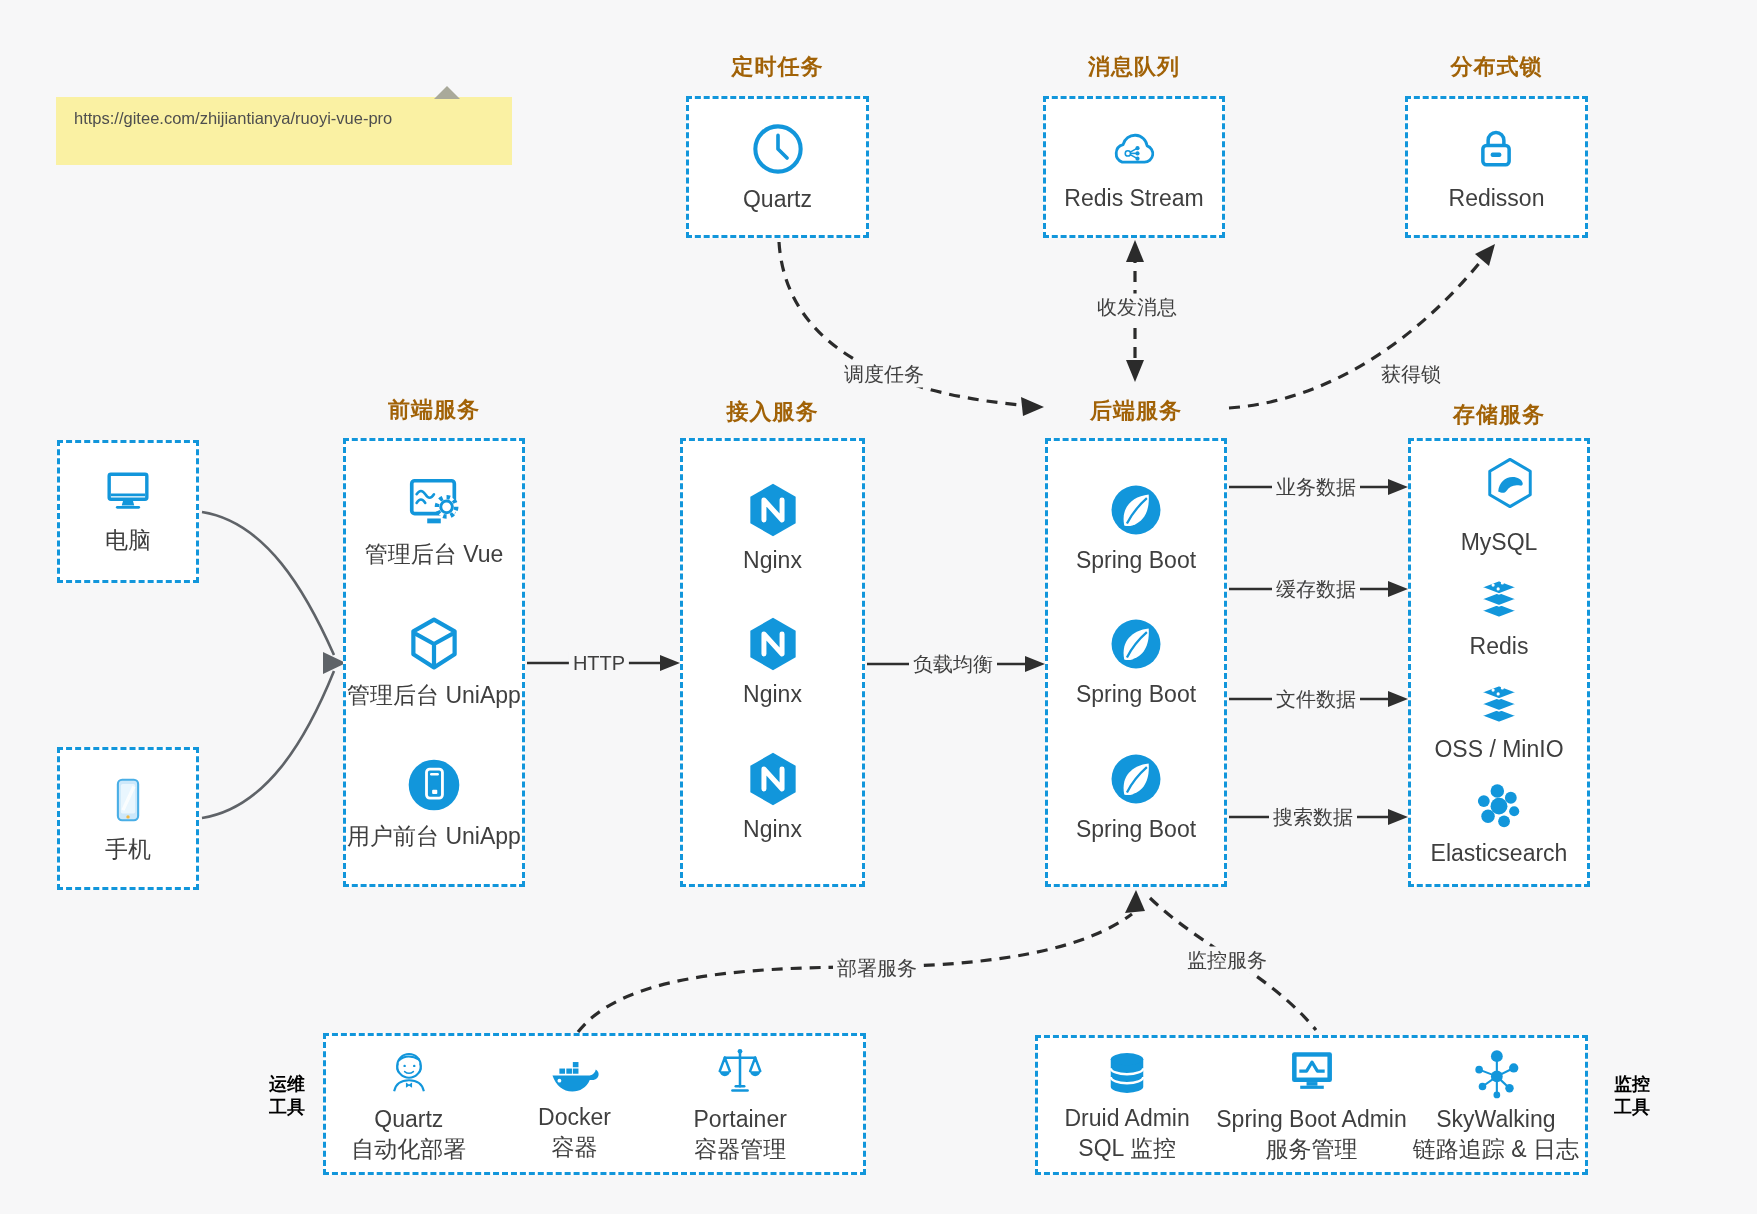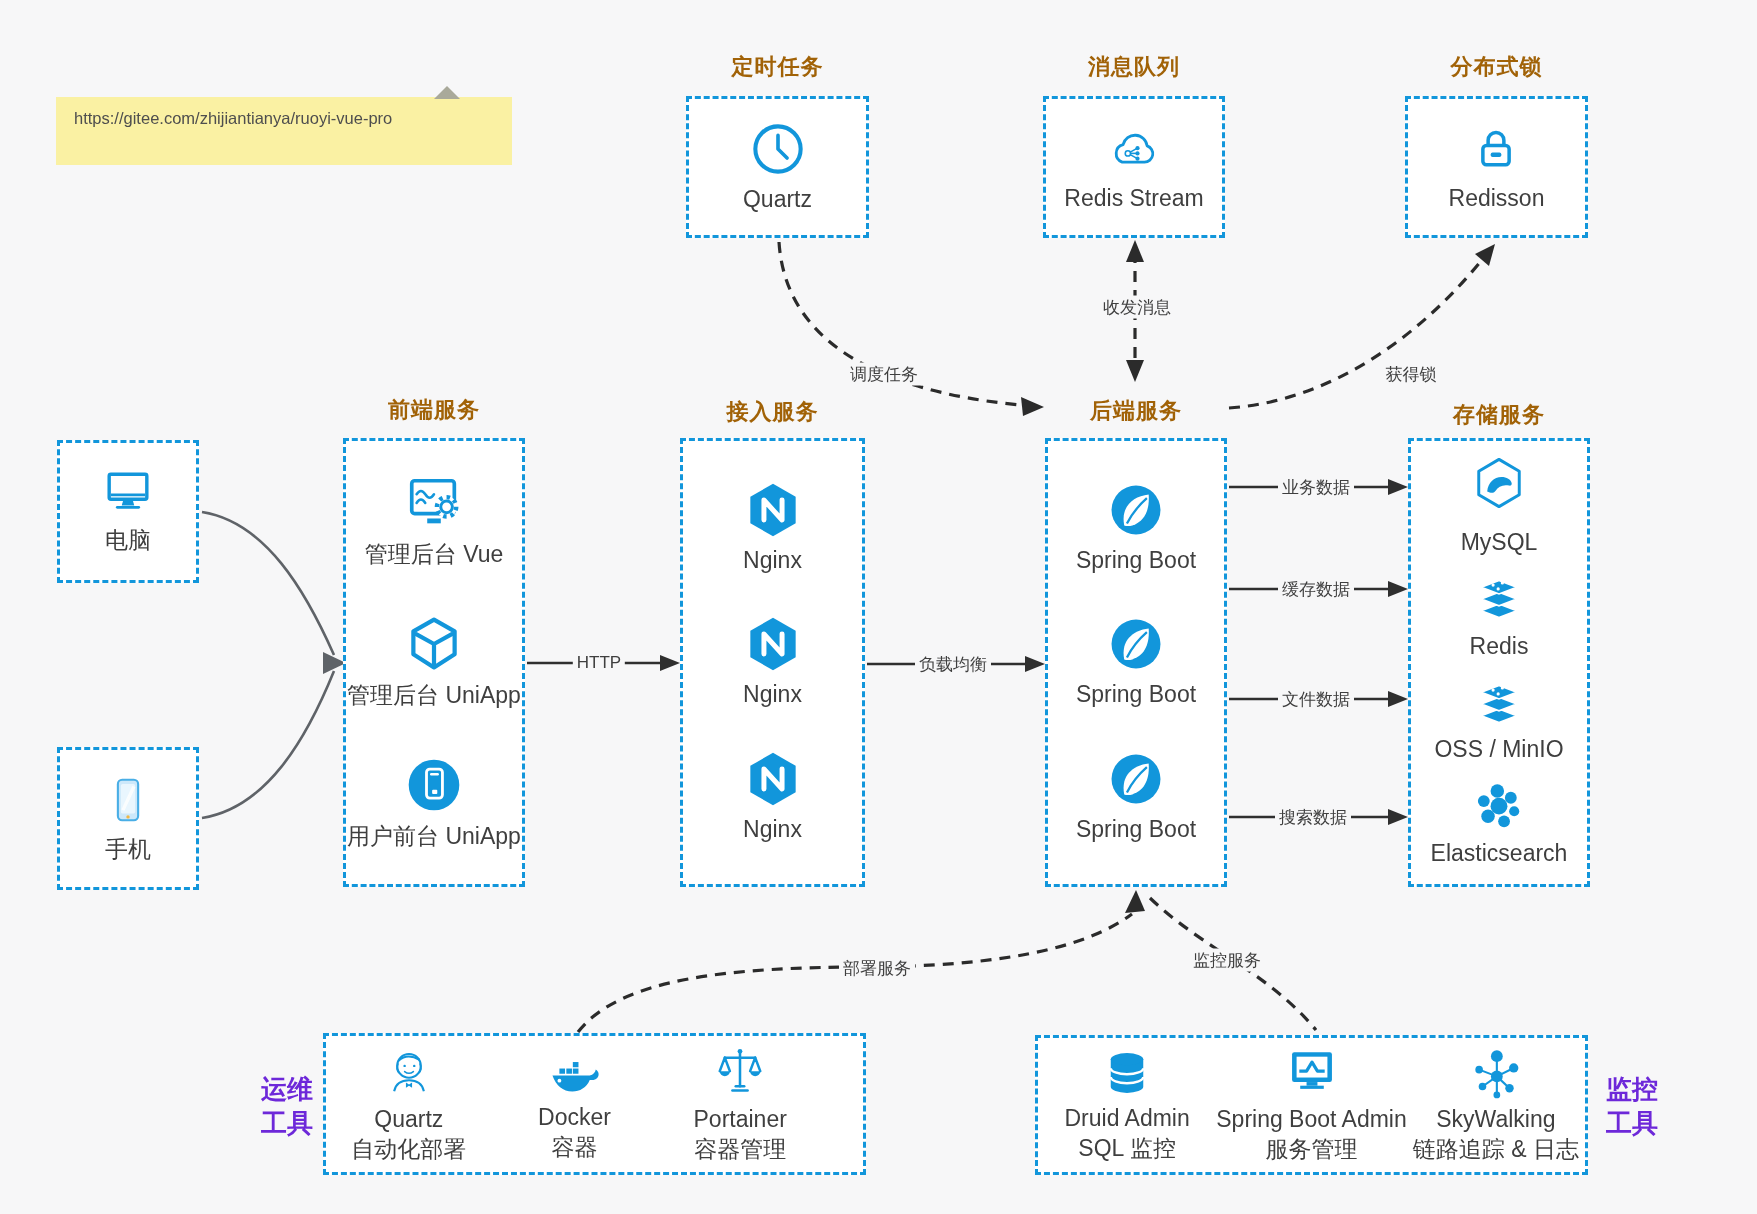--- a/index.html
+++ b/index.html
@@ -7,23 +7,23 @@
           font-family:"Liberation Sans","DejaVu Sans",sans-serif;overflow:hidden;}
   .layer{position:absolute;left:0;top:0;z-index:1;}
   .dbox{position:absolute;background:#fff;border:3px dashed #1296db;box-sizing:border-box;z-index:2;}
   .vcol{display:flex;flex-direction:column;justify-content:space-evenly;align-items:center;}
   .hrow{display:flex;flex-direction:row;align-items:center;}
   .hrow > .node{flex:1;}
   .node{display:flex;flex-direction:column;align-items:center;gap:7px;}
   .lbl{font-size:23px;color:#3f3f3f;white-space:nowrap;text-align:center;line-height:1.3;}
   .title{position:absolute;color:#a16207;font-weight:bold;font-size:22px;text-align:center;
          letter-spacing:1px;z-index:3;white-space:nowrap;}
-  .side-title{position:absolute;color:#6d28d9;font-weight:bold;font-size:26px;line-height:1.3;
+  .side-title{position:absolute;color:#000000;font-weight:bold;font-size:18px;line-height:1.3;
          text-align:center;z-index:3;}
-  .edge-lbl{position:absolute;transform:translate(-50%,-50%);background:#f7f7f8;font-size:17px;
+  .edge-lbl{position:absolute;transform:translate(-50%,-50%);background:#f7f7f8;font-size:20px;
          color:#3f3f3f;padding:0 4px;white-space:nowrap;z-index:5;}
   .note{position:absolute;left:56px;top:97px;width:456px;height:68px;background:#faf1a3;
         box-sizing:border-box;padding:9px 0 0 18px;font-size:16.5px;color:#4e4e4e;line-height:1.55;z-index:3;}
   .note .fold{position:absolute;right:52px;top:-11px;width:0;height:0;
         border-left:13px solid transparent;border-right:13px solid transparent;
         border-bottom:13px solid #a9a99a;}
   .ic{display:block;}
 </style>
 </head>
 <body>
@@ -223,21 +223,21 @@
       <svg class="ic" width="58" height="58" viewBox="0 0 64 64">
         <circle cx="32" cy="32" r="27" fill="#1296db"></circle>
         <path d="M46,15 C28,17 15,29 19,49 C21,50 25,50 28,49 C43,44 47,30 46,15 Z" fill="#fff"></path>
         <path d="M22,47 C28,35 36,26 44,19" stroke="#1296db" stroke-width="2.5" fill="none"></path>
       </svg>
       <div class="lbl">Spring Boot</div>
     </div>
   </div>
 
   <div class="dbox vcol" style="left:1408px;top:438px;width:182px;height:449px;">
-    <div class="node" style="gap:18px;">
+    <div class="node" style="gap:18px;align-items:flex-end;">
       <svg class="ic" width="54" height="54" viewBox="0 0 64 64">
         <polygon points="32,4 56,18 56,46 32,60 8,46 8,18" fill="none" stroke="#1296db" stroke-width="3.5" stroke-linejoin="round"></polygon>
         <path d="M18,42 c1,-10 8,-17 17,-17 c6,0 11,3 12,7 c0.5,2 -1,3.6 -3,3.1 c-7,-1.6 -13,1 -16,6 c-1.5,2.6 -5,3.4 -10,0.9 Z" fill="#1296db"></path>
       </svg>
       <div class="lbl">MySQL</div>
     </div>
     <div class="node" style="">
       <svg class="ic" width="54" height="52" viewBox="0 0 64 60">
         <g fill="#1296db" stroke="#fff" stroke-width="2">
           <path d="M11,44 L32,36 L53,44 L32,52 Z"></path>

